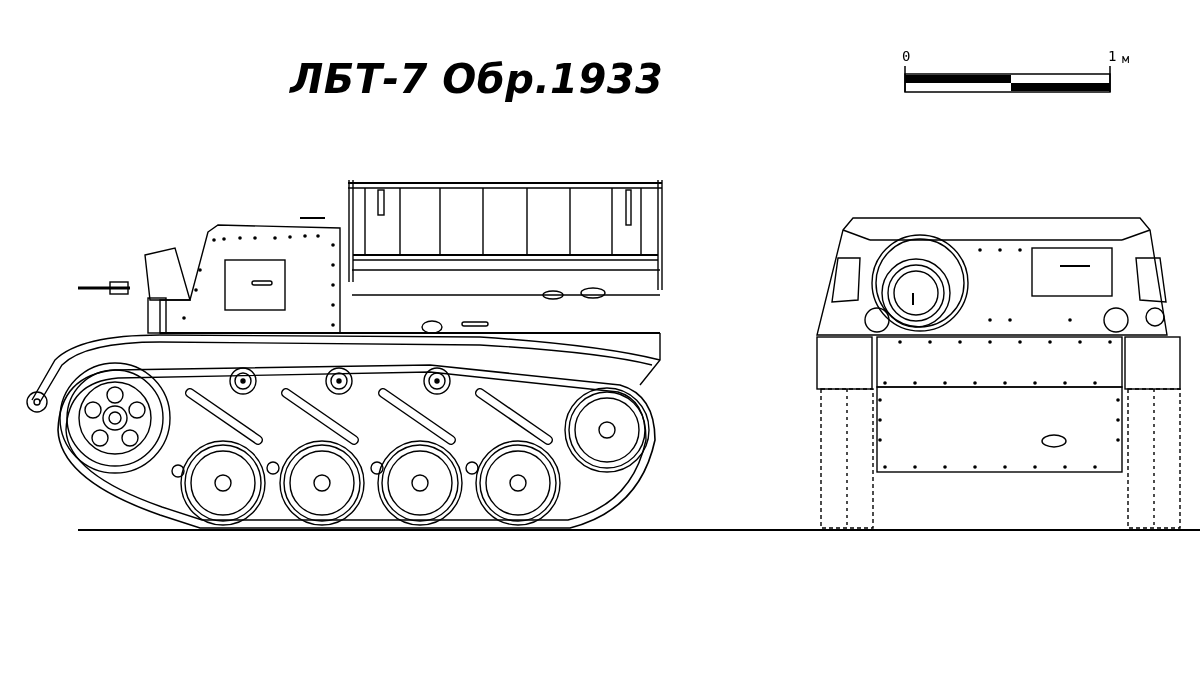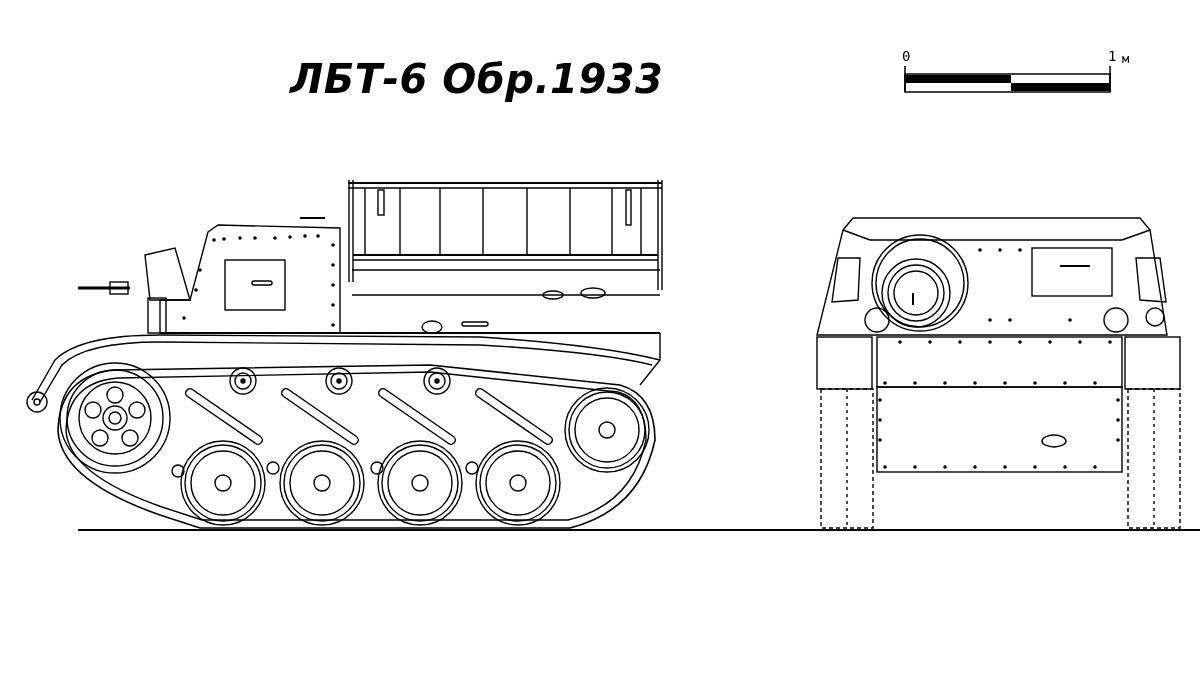--- a/index.html
+++ b/index.html
@@ -7,21 +7,21 @@
   .title{position:absolute;left:290px;top:56px;font-family:"DejaVu Sans",sans-serif;font-weight:bold;font-style:italic;font-size:40px;color:#000;letter-spacing:0.5px;}
   .scale{position:absolute;left:900px;top:48px;width:240px;height:50px;}
   .scale-label{position:absolute;font-family:"DejaVu Sans Mono",monospace;font-size:14px;color:#000;}
   svg{position:absolute;left:0;top:0;}
 </style>
 </head>
 <body>
 
 <div id="canvas">
 
-  <div class="title">ЛБТ-6 Обр.1933</div>
+  <div class="title">ЛБТ-7 Обр.1933</div>
 
   <div class="scale">
     <span class="scale-label" style="left:2px;top:0px;">0</span>
     <span class="scale-label" style="left:208px;top:0px;">1</span>
     <span class="scale-label" style="left:222px;top:4px;font-size:12px;">м</span>
     <svg width="240" height="50" style="left:0;top:0;">
       <rect x="5" y="26" width="205" height="18" fill="none" stroke="#000" stroke-width="1.5"></rect>
       <rect x="5" y="27" width="106" height="8" fill="#000"></rect>
       <rect x="111" y="35" width="99" height="8" fill="#000"></rect>
       <line x1="5" y1="18" x2="5" y2="44" stroke="#000" stroke-width="1.5"></line>

